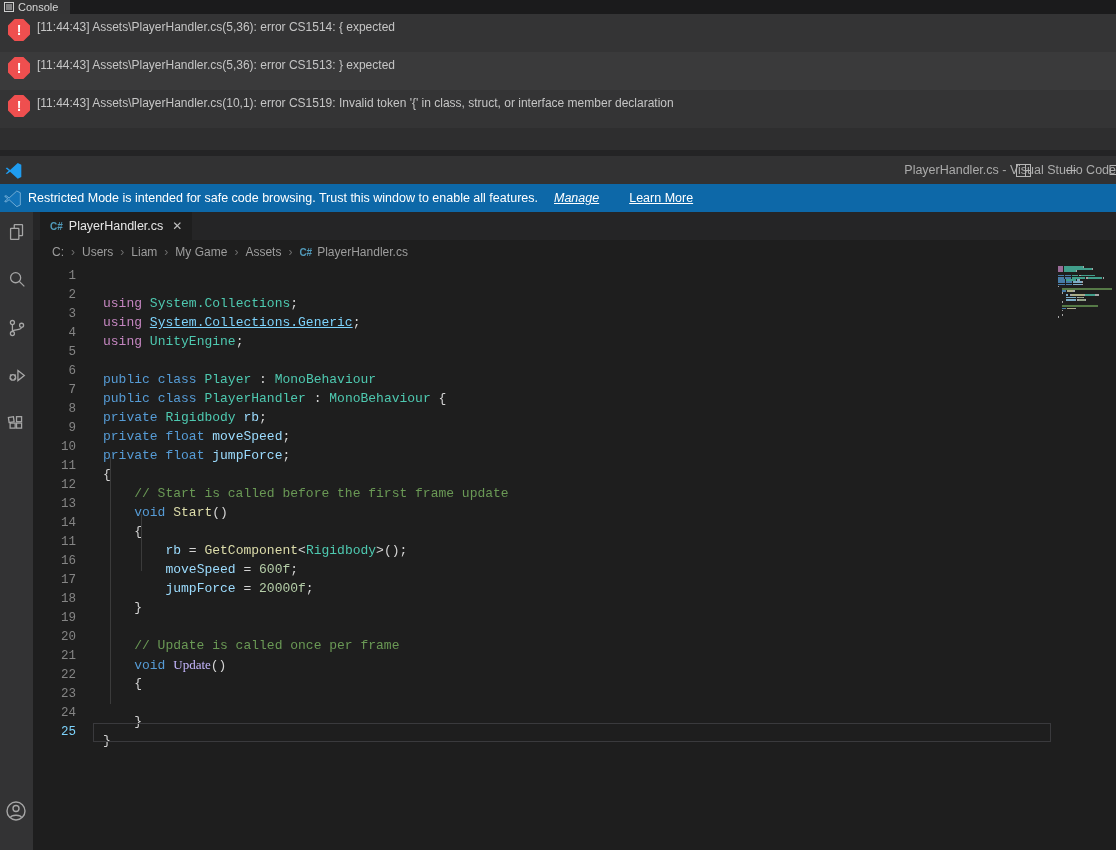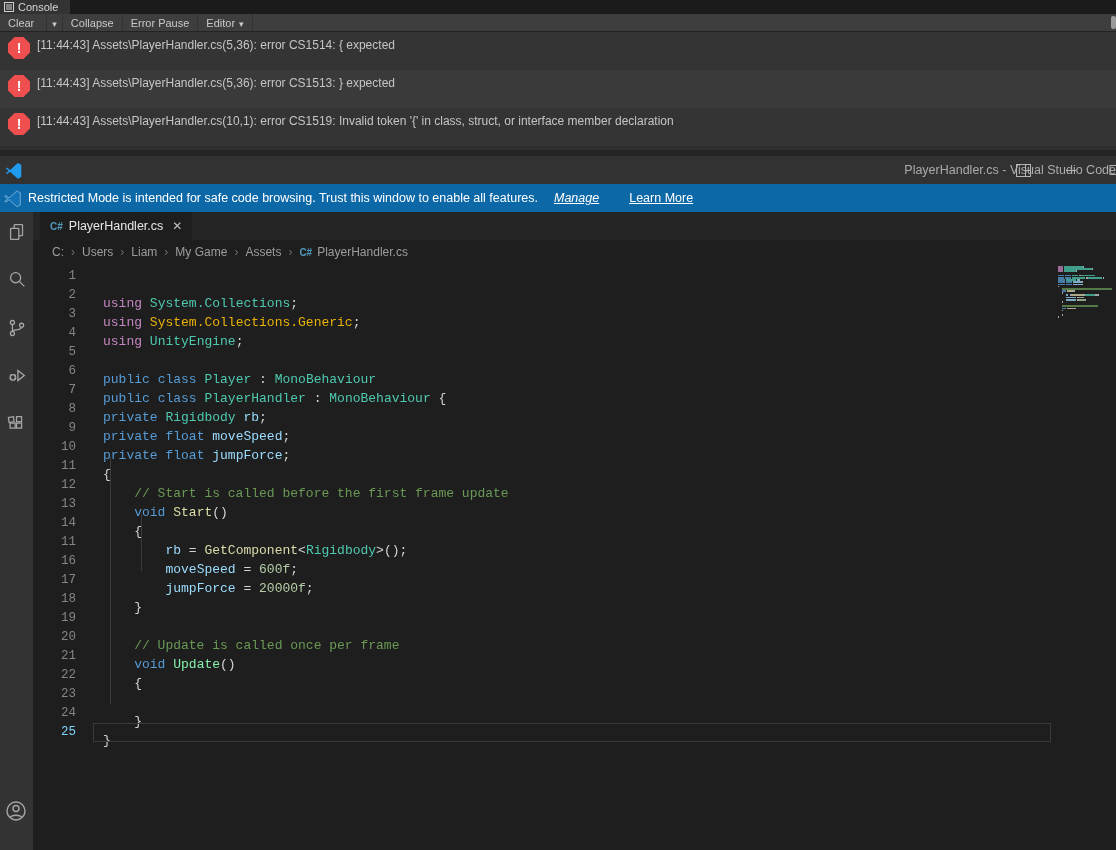--- a/index.html
+++ b/index.html
@@ -97,39 +97,20 @@
     <div class="u-tab">
       <svg width="10" height="10" viewBox="0 0 10 10">
         <rect x="0.5" y="0.5" width="9" height="9" fill="none" stroke="#cfcfcf" stroke-width="1"></rect>
         <line x1="2" y1="3" x2="8" y2="3" stroke="#cfcfcf" stroke-width="1"></line>
         <line x1="2" y1="5" x2="8" y2="5" stroke="#cfcfcf" stroke-width="1"></line>
         <line x1="2" y1="7" x2="8" y2="7" stroke="#cfcfcf" stroke-width="1"></line>
       </svg>
       <span>Console</span>
     </div>
   </div>
-  <div class="u-toolbar">
-    <div class="u-btn">
-      <span class="lbl">Clear</span>
-    </div>
-    <div class="u-btn narrow">
-      <span class="caret-ic"></span>
-    </div>
-    <div class="u-btn">
-      <span>Collapse</span>
-    </div>
-    <div class="u-btn">
-      <span>Error Pause</span>
-    </div>
-    <div class="u-btn">
-      <span class="lbl">Editor</span>
-      <span class="caret-ic"></span>
-    </div>
-    <div class="u-scrollthumb"></div>
-  </div>
   <div id="console-rows">
       <div class="u-row">
         <div class="err-icon"></div>
         <div class="u-row-text">[11:44:43] Assets\PlayerHandler.cs(5,36): error CS1514: { expected</div>
       </div>
       <div class="u-row alt">
         <div class="err-icon"></div>
         <div class="u-row-text">[11:44:43] Assets\PlayerHandler.cs(5,36): error CS1513: } expected</div>
       </div>
       <div class="u-row">
@@ -244,21 +225,21 @@
   </div>
 
 <div id="codearea">
   <div id="codelines">
       <div class="code-row">
         <div class="gutter">1</div>
         <div class="code-text"><span style="color: rgb(197, 134, 192);">using</span><span style="color: rgb(212, 212, 212);"> </span><span style="color: rgb(78, 201, 176);">System.Collections</span><span style="color: rgb(212, 212, 212);">;</span></div>
       </div>
       <div class="code-row">
         <div class="gutter">2</div>
-        <div class="code-text"><span style="color: rgb(197, 134, 192);">using</span><span style="color: rgb(212, 212, 212);"> </span><span style="color: #eab308;">System.Collections.Generic</span><span style="color: rgb(212, 212, 212);">;</span></div>
+        <div class="code-text"><span style="color: rgb(197, 134, 192);">using</span><span style="color: rgb(212, 212, 212);"> </span><span style="color: #7dd3fc; text-decoration: underline;">System.Collections.Generic</span><span style="color: rgb(212, 212, 212);">;</span></div>
       </div>
       <div class="code-row">
         <div class="gutter">3</div>
         <div class="code-text"><span style="color: rgb(197, 134, 192);">using</span><span style="color: rgb(212, 212, 212);"> </span><span style="color: rgb(78, 201, 176);">UnityEngine</span><span style="color: rgb(212, 212, 212);">;</span></div>
       </div>
       <div class="code-row">
         <div class="gutter">4</div>
         <div class="code-text"></div>
       </div>
       <div class="code-row">
@@ -316,21 +297,21 @@
       <div class="code-row">
         <div class="gutter">18</div>
         <div class="code-text"></div>
       </div>
       <div class="code-row">
         <div class="gutter">19</div>
         <div class="code-text"><span style="color: rgb(106, 153, 85);">    // Update is called once per frame</span></div>
       </div>
       <div class="code-row">
         <div class="gutter">20</div>
-        <div class="code-text"><span style="color: rgb(212, 212, 212);">    </span><span style="color: rgb(86, 156, 214);">void</span><span style="color: rgb(212, 212, 212);"> </span><span style="color: #86efac;">Update</span><span style="color: rgb(212, 212, 212);">()</span></div>
+        <div class="code-text"><span style="color: rgb(212, 212, 212);">    </span><span style="color: rgb(86, 156, 214);">void</span><span style="color: rgb(212, 212, 212);"> </span><span style="color: #c4b5fd; font-family: Liberation Serif, serif;">Update</span><span style="color: rgb(212, 212, 212);">()</span></div>
       </div>
       <div class="code-row">
         <div class="gutter">21</div>
         <div class="code-text"><span style="color: rgb(212, 212, 212);">    {</span></div>
       </div>
       <div class="code-row">
         <div class="gutter">22</div>
         <div class="code-text"></div>
       </div>
       <div class="code-row">

